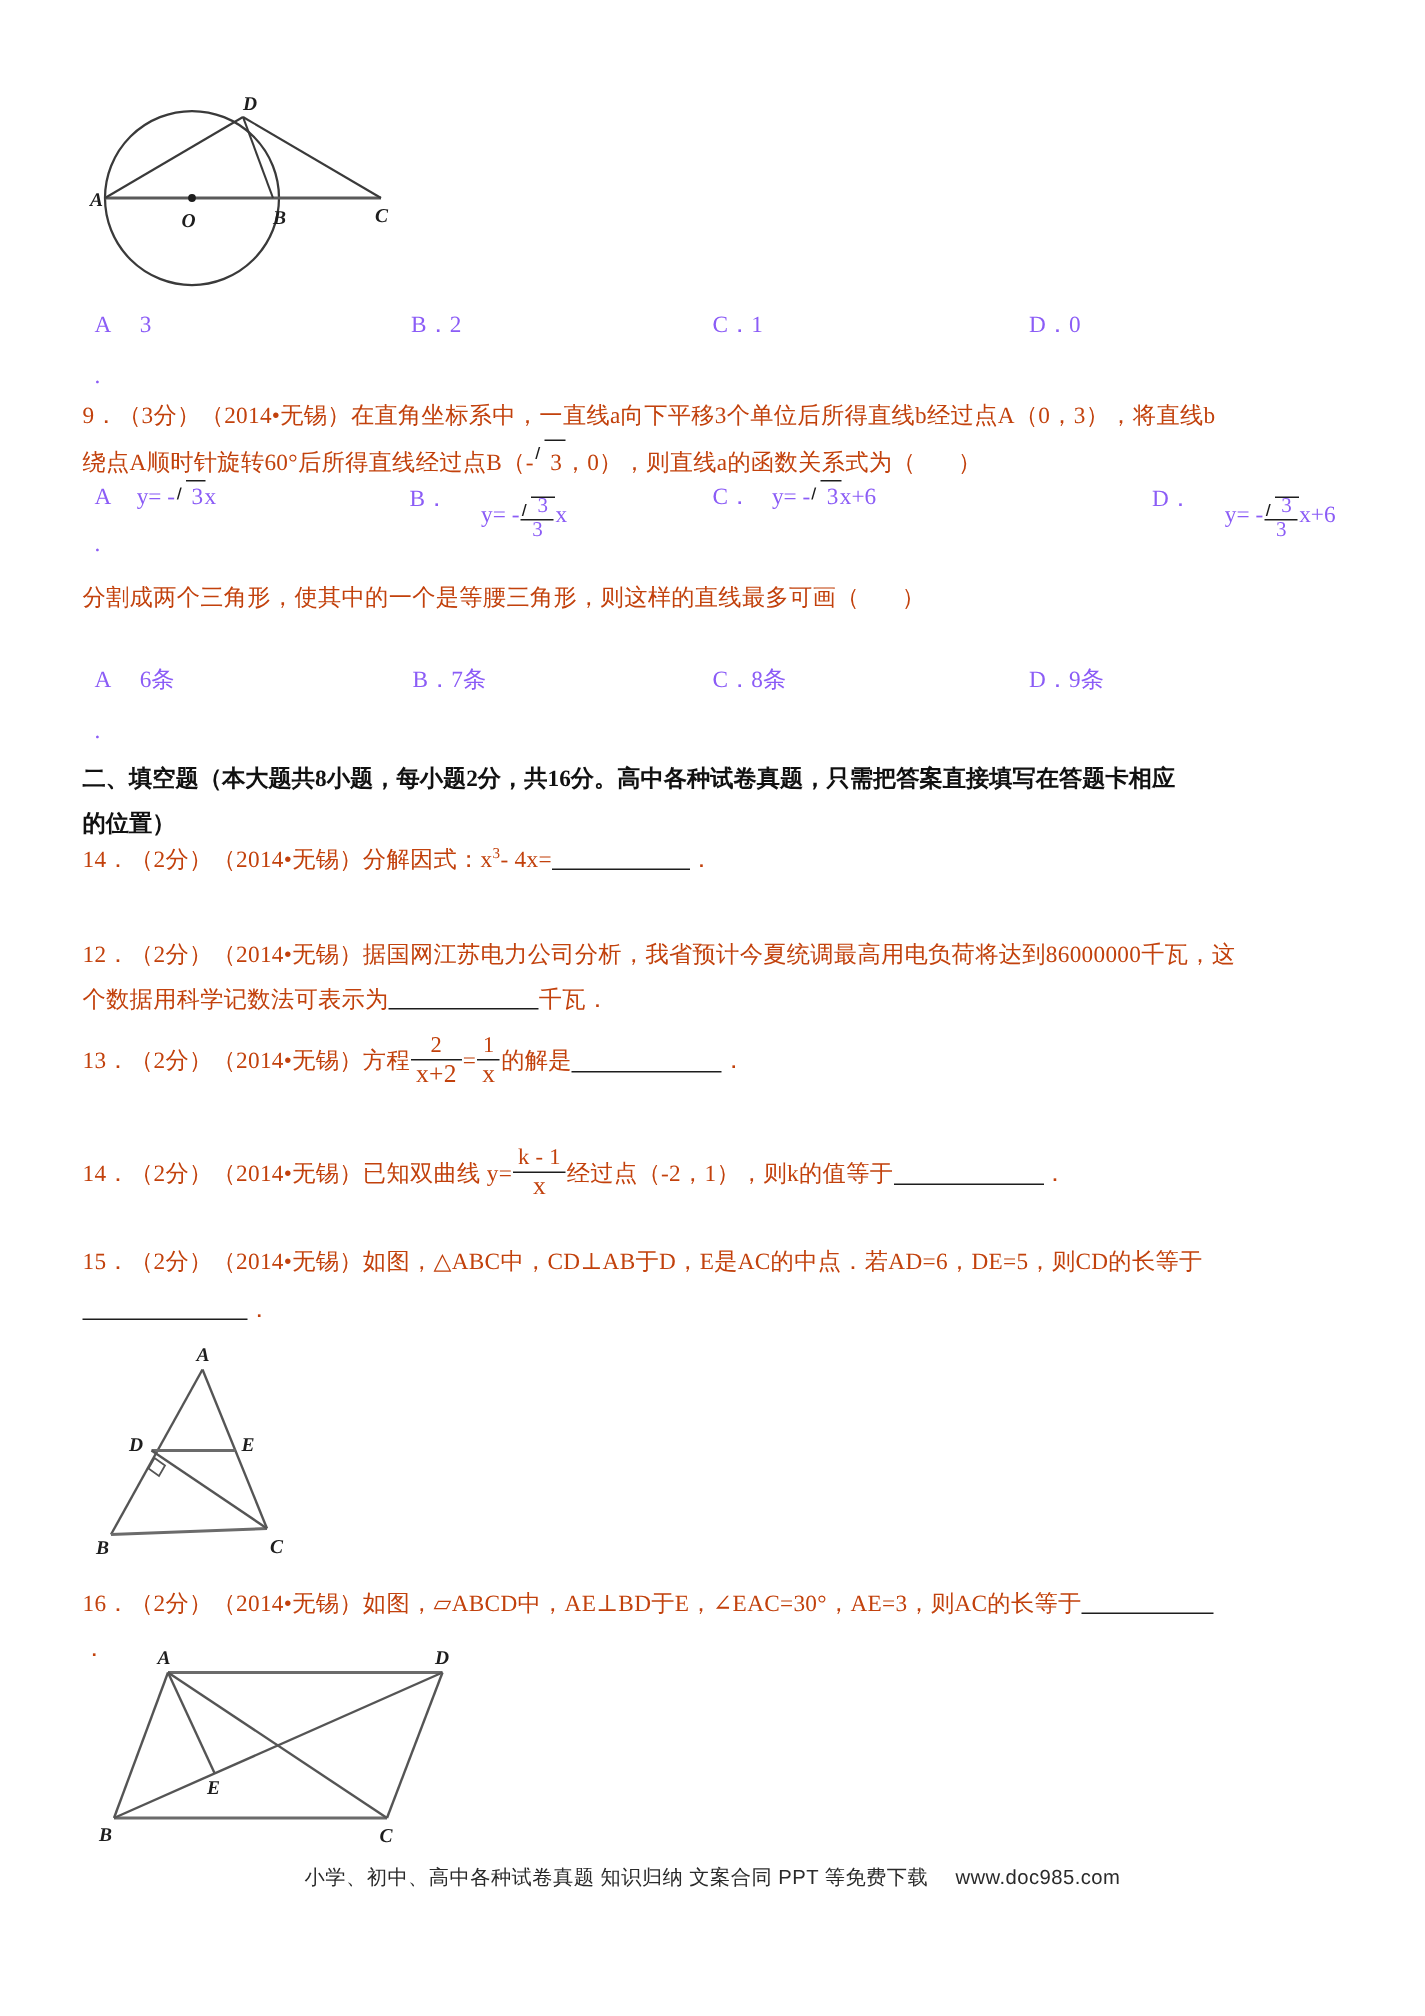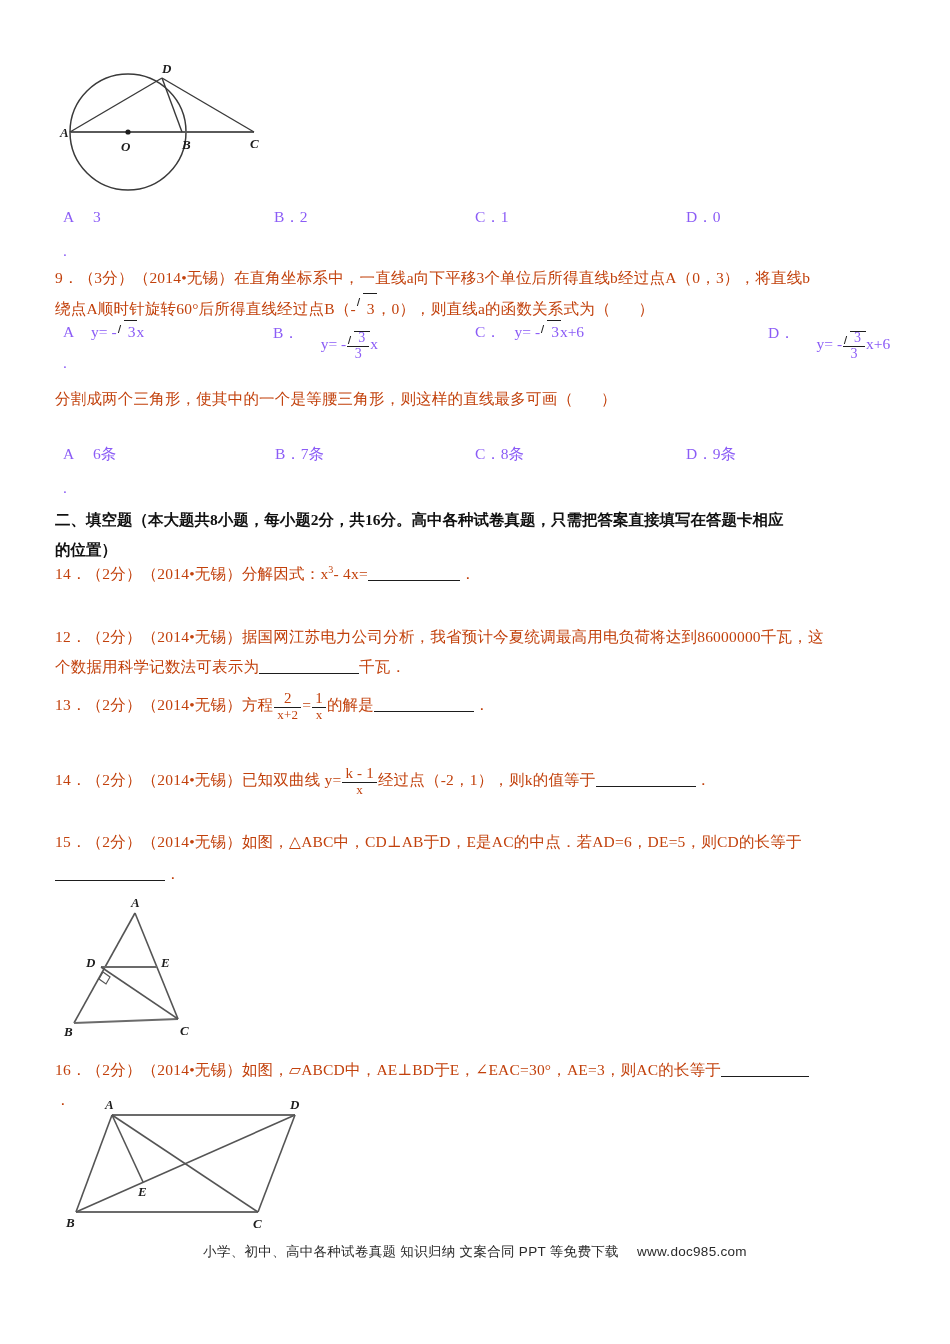--- a/index.html
+++ b/index.html
@@ -51,21 +51,21 @@
     display: inline-block;
     vertical-align: -0.55em;
     text-align: center;
     line-height: 1.05;
     margin: 0 1px;
   }
   .frac .num { display: block; padding: 0 3px; font-size: 15px; }
   .frac .den {
     display: block;
     padding: 0 3px;
-    font-size: 13px;
+    font-size: 17px;
     border-top: 1.4px solid #1d1d1d;
   }
   .frac.small .num, .frac.small .den { font-size: 14px; }
 
   .sqrt {
     display: inline-block;
     position: relative;
     padding-left: 11px;
     padding-top: 1px;
   }

